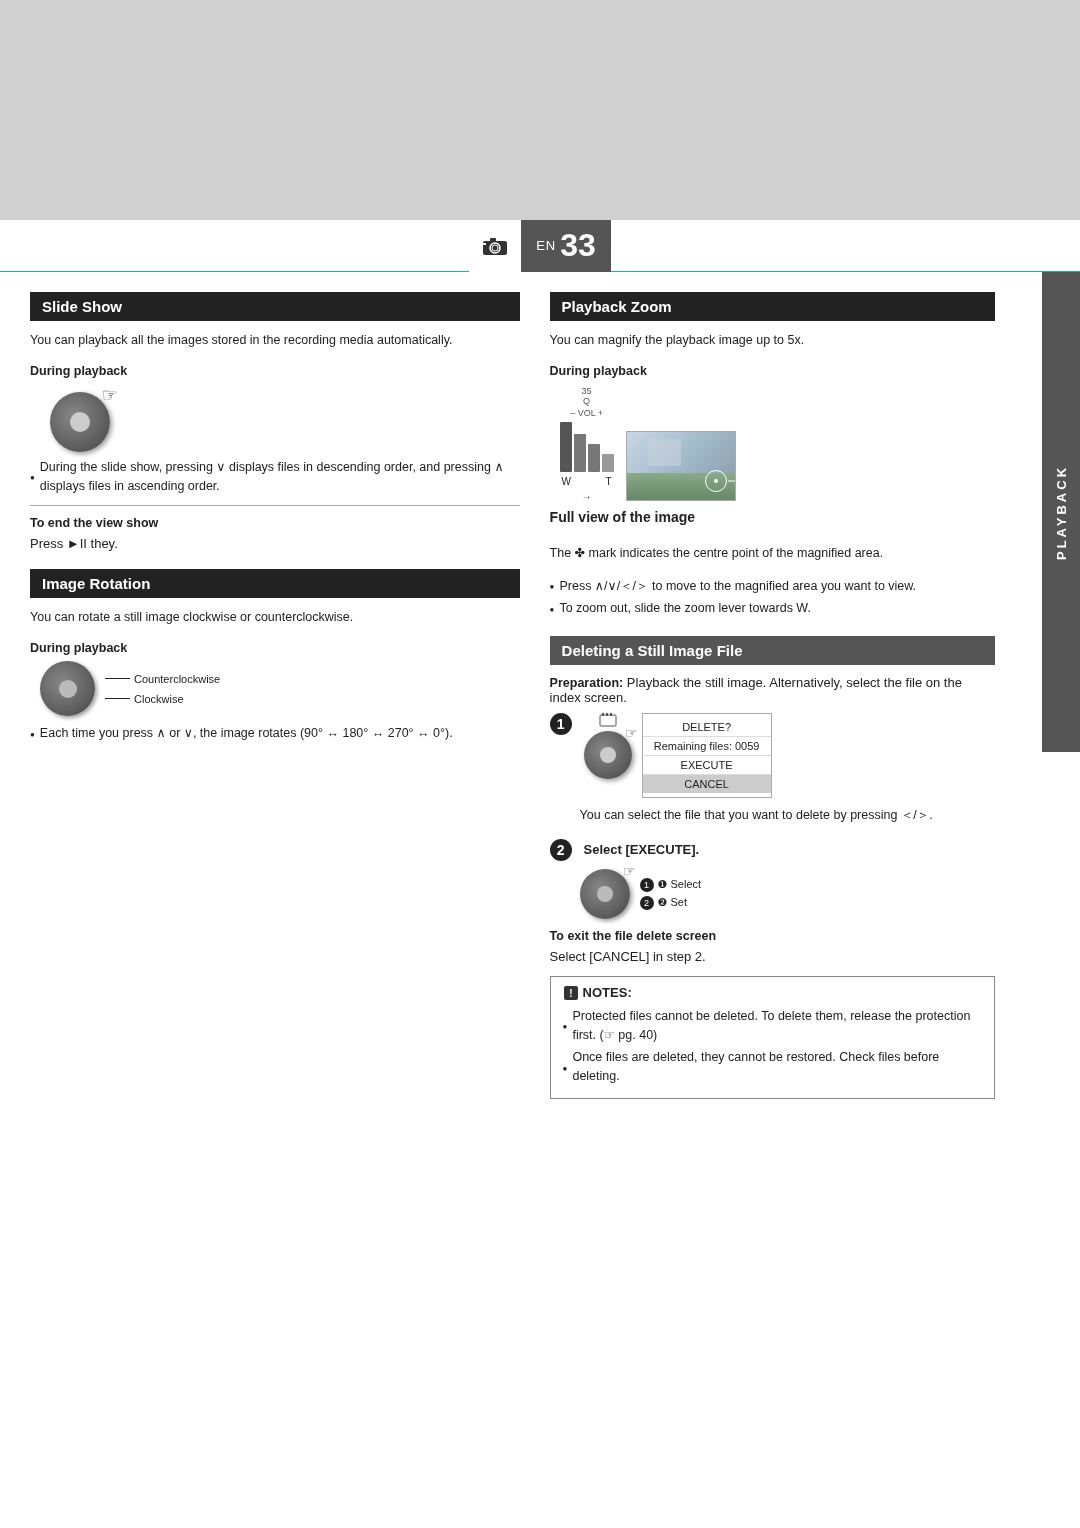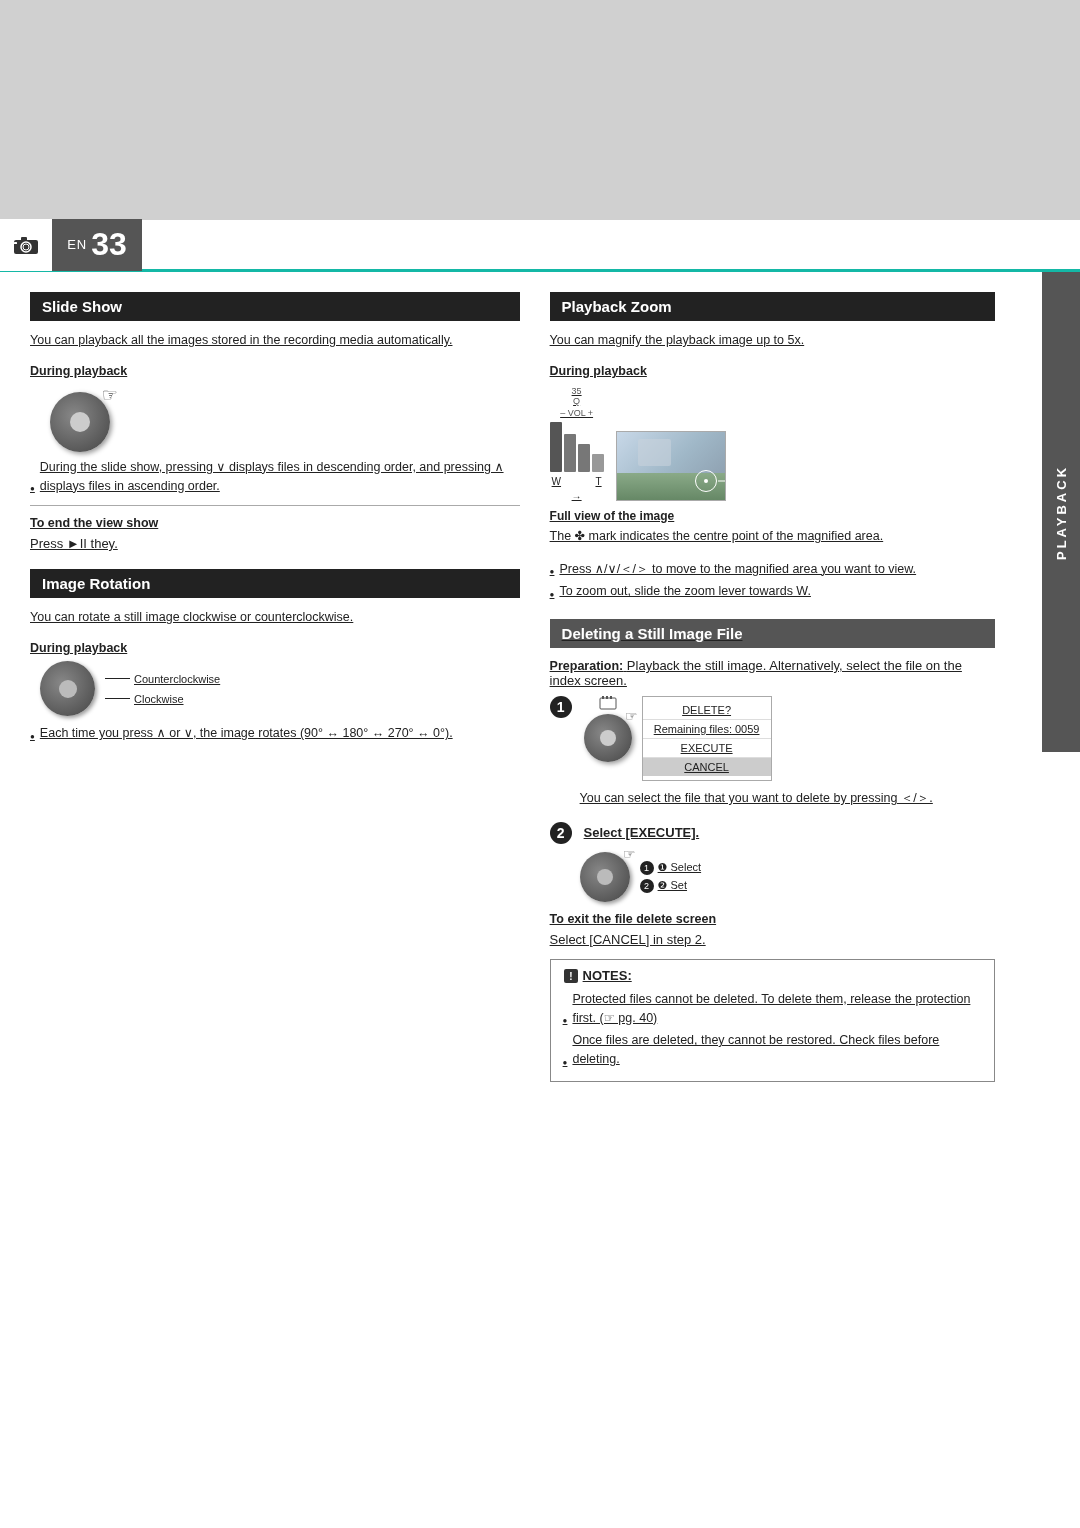--- a/index.html
+++ b/index.html
@@ -28,23 +28,23 @@
       background: #d0d0d0;
     }
 
     
     .header-bar {
       width: 100%;
       height: 52px;
       background: #fff;
       display: flex;
       align-items: center;
-      justify-content: flex-start;
+      justify-content: center;
       padding-right: 0;
-      border-bottom: 3px solid #14b8a6;
+      border-bottom: 1px solid #14b8a6;
       position: relative;
     }
 
     .header-right {
       display: flex;
       align-items: center;
       height: 52px;
     }
 
     .camera-icon-box {
@@ -147,21 +147,21 @@
     .bold-label {
       font-weight: bold;
       font-size: 12.5px;
       margin-top: 10px;
       margin-bottom: 6px;
       display: block;
     }
 
     .bullet-item {
       display: flex;
-      align-items: flex-end;
+      align-items: center;
       margin-bottom: 4px;
       font-size: 12.5px;
       line-height: 1.5;
     }
 
     .bullet-item::before {
       content: "●";
       font-size: 8px;
       margin-right: 5px;
       margin-top: 3px;
@@ -232,21 +232,21 @@
       width: 25px;
       height: 1px;
       background: #222;
     }
 
     
     .zoom-area {
       display: flex;
       align-items: flex-end;
       gap: 12px;
-      margin: 8px 0;
+      margin: 8px 10px;
     }
 
     .zoom-lever {
       display: flex;
       flex-direction: column;
       align-items: center;
       gap: 2px;
     }
 
     
@@ -363,28 +363,27 @@
       font-size: 9px;
       display: inline-flex;
       align-items: center;
       justify-content: center;
       flex-shrink: 0;
     }
 
     
     .full-view-label {
       font-weight: bold;
-      font-size: 12px;
-      margin-bottom: 4px;
+      font-size: 14px;
+      margin-bottom: 19px;
       display: block;
     }
 
     .section-block {
       margin-bottom: 18px;
-      text-decoration: underline;
     }
 
     .sub-heading {
       font-weight: bold;
       font-size: 12.5px;
       margin-bottom: 16px;
     }
   </style>
 </head>
 <body>

